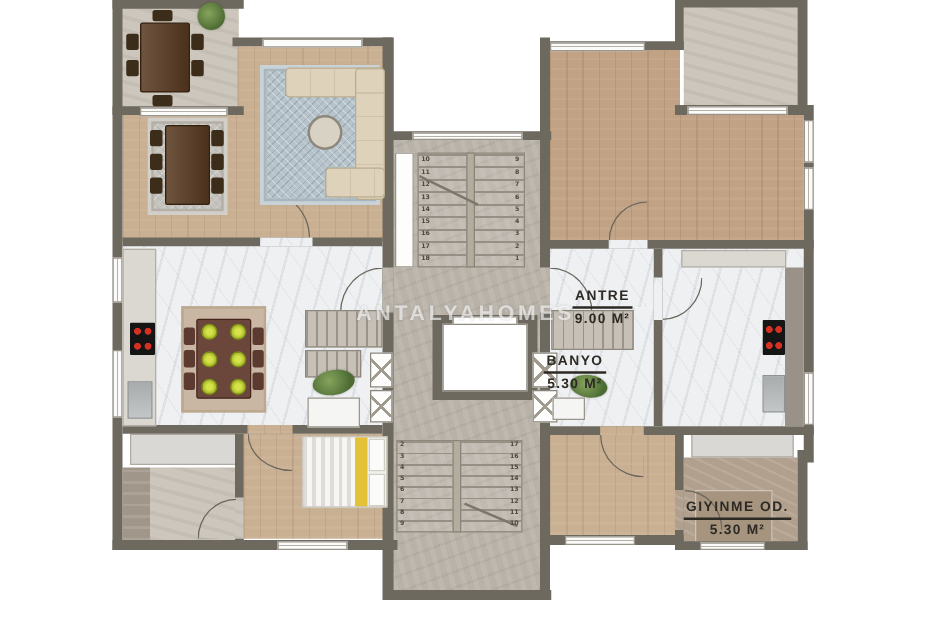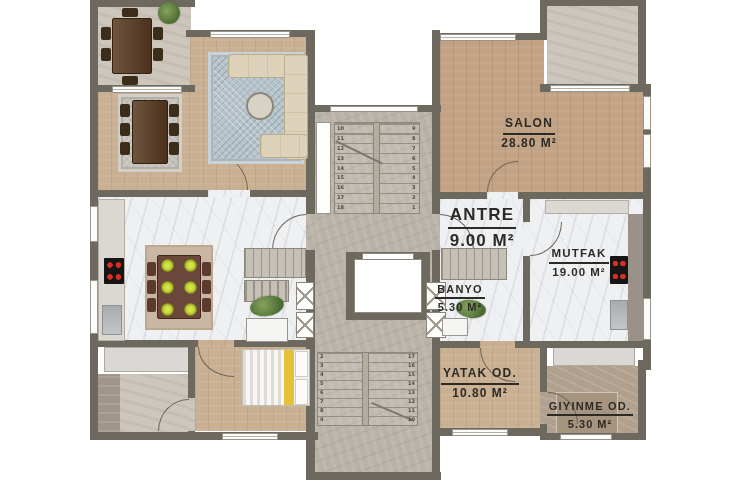--- a/index.html
+++ b/index.html
@@ -291,40 +291,29 @@
   <div class="a bedpillow" style="left:295px;top:379px;width:13px;height:26px"></div>
 
   <div class="a counter" style="left:545px;top:200px;width:84px;height:14px"></div>
   <div class="a dcounter" style="left:628px;top:214px;width:15px;height:127px"></div>
   <div class="a stove" style="left:610px;top:256px;width:18px;height:28px"></div>
   <div class="a sink" style="left:610px;top:300px;width:18px;height:30px"></div>
   <div class="a steps-v" style="left:441px;top:248px;width:66px;height:32px"></div>
   <div class="a plant" style="left:456px;top:300px;width:30px;height:18px;transform:rotate(8deg)"></div>
   <div class="a appl" style="left:442px;top:318px;width:26px;height:18px"></div>
 
-
-  <div class="label" style="left:483px;top:116px;width:92px;font-size:12px">
-    <span class="rname">SALON</span>
-    <span class="rarea">28.80 m²</span>
-  </div>
-  <div class="label" style="left:440px;top:204px;width:84px;font-size:17px">
+  <div class="wm" style="left:285px;top:241px">ANTALYAHOMES</div>
+
+  <div class="label" style="left:440px;top:230px;width:84px;font-size:11px">
     <span class="rname">ANTRE</span>
     <span class="rarea">9.00 m²</span>
-  </div>
-  <div class="label" style="left:534px;top:246px;width:90px">
-    <span class="rname">MUTFAK</span>
-    <span class="rarea">19.00 m²</span>
   </div>
   <div class="label" style="left:422px;top:282px;width:76px;font-size:11px">
     <span class="rname">BANYO</span>
     <span class="rarea">5.30 m²</span>
   </div>
-  <div class="label" style="left:432px;top:366px;width:96px;font-size:12px">
-    <span class="rname">YATAK OD.</span>
-    <span class="rarea">10.80 m²</span>
-  </div>
   <div class="label" style="left:540px;top:399px;width:100px;font-size:11px">
     <span class="rname">GIYINME OD.</span>
     <span class="rarea">5.30 m²</span>
   </div>
 
 
 </div>
 
 </body></html>

